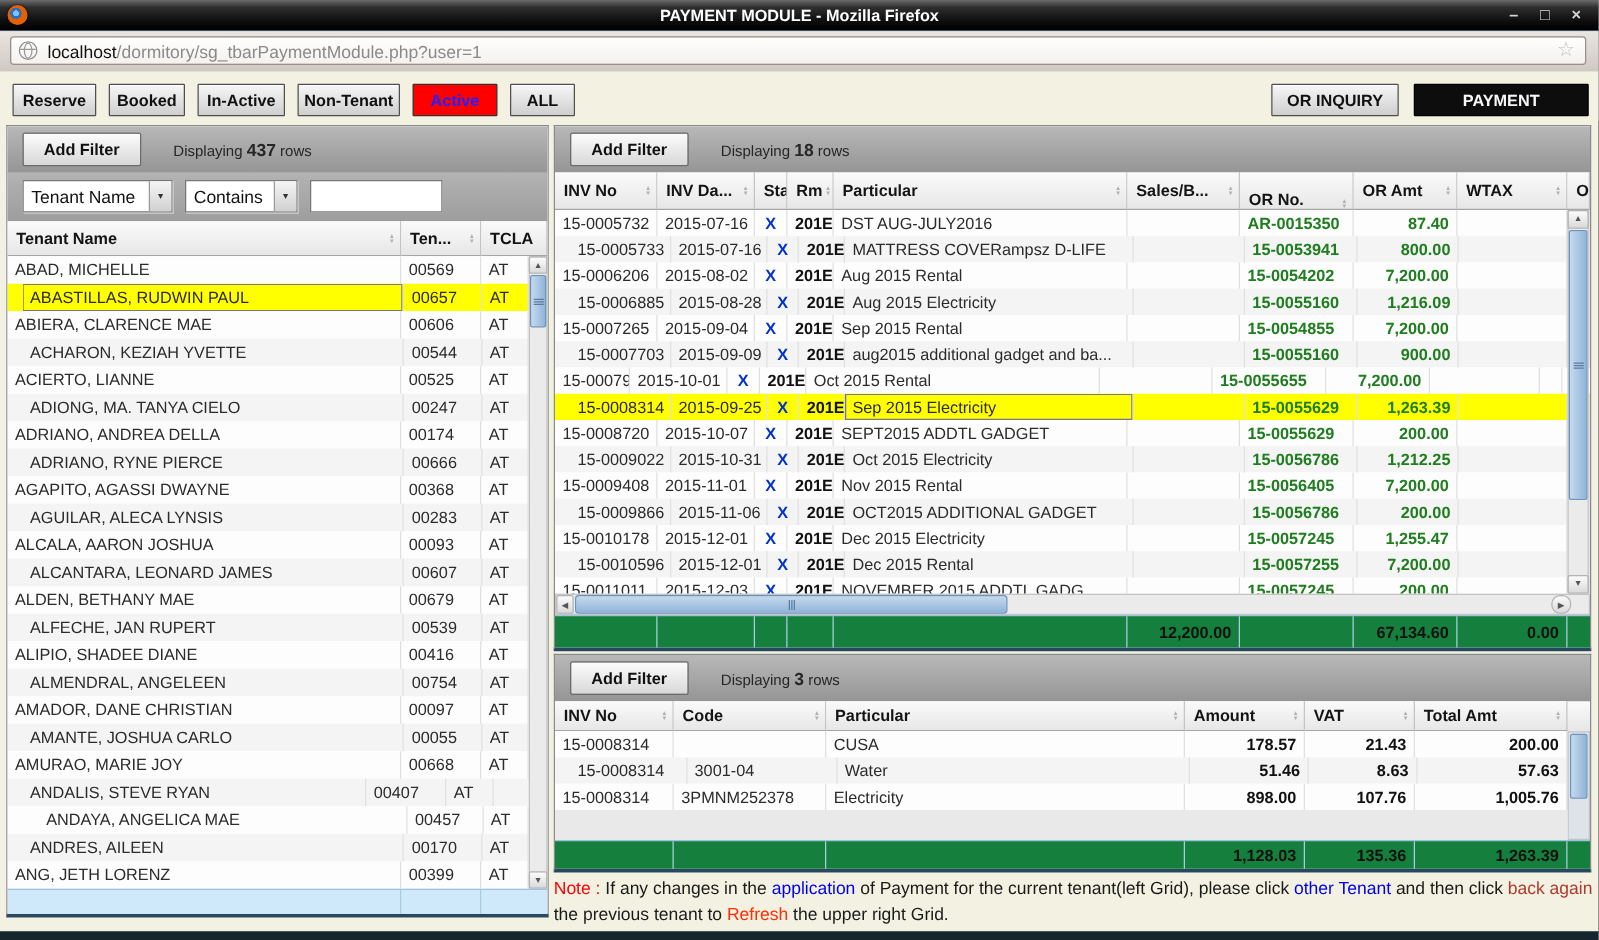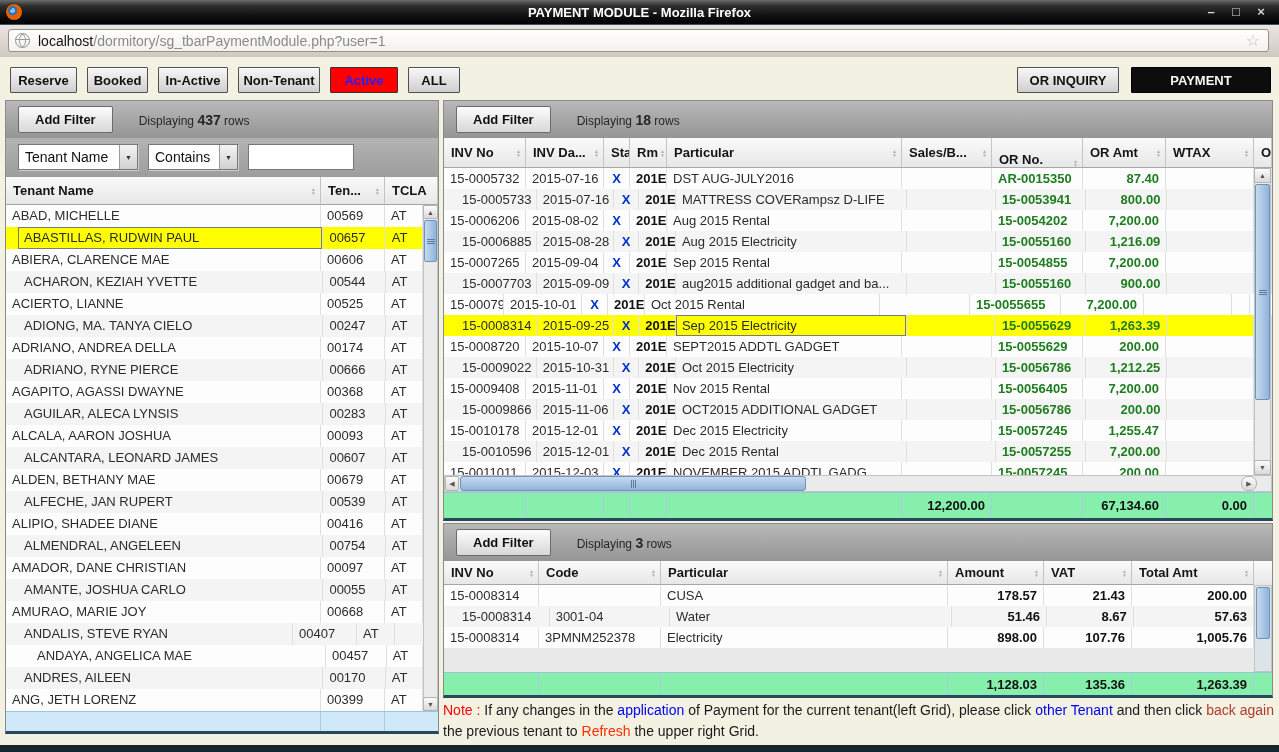--- a/index.html
+++ b/index.html
@@ -76,21 +76,21 @@
     border-right:1px solid #e0e0e0;font-size:13px;color:#2b2b2b;padding:0 6px;}
   .r22 .grow{height:22px;line-height:22px;}
   .r21 .grow{height:21px;line-height:21px;}
   .xblue{color:#0033cc;font-weight:bold;text-align:center;padding:0 2px;}
   .rm{font-weight:bold;color:#111;}
   .orno{color:#1e7d1e;font-weight:bold;}
   .num{text-align:right;}
   .bold{font-weight:bold;color:#111;}
   .focuscell{box-shadow:inset 0 0 0 1px #7a7a7a;}
 
-  .totalsrow{position:absolute;display:flex;background:#86efac;border-top:1px solid #9dc4de;}
+  .totalsrow{position:absolute;display:flex;background:#15803d;border-top:1px solid #9dc4de;}
   .tcell{box-sizing:border-box;height:100%;border-right:1px solid #a9cce3;font-size:13px;
     padding:0 6px;overflow:hidden;white-space:nowrap;font-weight:bold;color:#111;}
   .gaprow{position:absolute;background:#e9e9e9;}
 
   
   .sbtrack{position:absolute;background:#ebebeb;border:1px solid #c4c4c4;box-sizing:border-box;}
   .sbarrow{position:absolute;background:linear-gradient(#fbfbfb,#dadada);border:1px solid #b3b3b3;
     box-sizing:border-box;color:#555;display:flex;align-items:center;justify-content:center;font-size:7px;border-radius:2px;}
   .vthumb{position:absolute;background:linear-gradient(90deg,#c6daee,#8fb4da);border:1px solid #6d94bc;
     border-radius:2px;box-sizing:border-box;display:flex;align-items:center;justify-content:center;}
@@ -660,21 +660,21 @@
           <div class="gcell" style="width: 287px;">CUSA</div>
           <div class="gcell num bold" style="width: 96px;">178.57</div>
           <div class="gcell num bold" style="width: 88px;">21.43</div>
           <div class="gcell num bold" style="width: 122px;">200.00</div>
         </div>
         <div class="grow alt">
           <div class="gcell" style="width: 95px;">15-0008314</div>
           <div class="gcell" style="width: 122px;">3001-04</div>
           <div class="gcell" style="width: 287px;">Water</div>
           <div class="gcell num bold" style="width: 96px;">51.46</div>
-          <div class="gcell num bold" style="width: 88px;">8.67</div>
+          <div class="gcell num bold" style="width: 88px;">8.63</div>
           <div class="gcell num bold" style="width: 122px;">57.63</div>
         </div>
         <div class="grow">
           <div class="gcell" style="width: 95px;">15-0008314</div>
           <div class="gcell" style="width: 122px;">3PMNM252378</div>
           <div class="gcell" style="width: 287px;">Electricity</div>
           <div class="gcell num bold" style="width: 96px;">898.00</div>
           <div class="gcell num bold" style="width: 88px;">107.76</div>
           <div class="gcell num bold" style="width: 122px;">1,005.76</div>
         </div>

